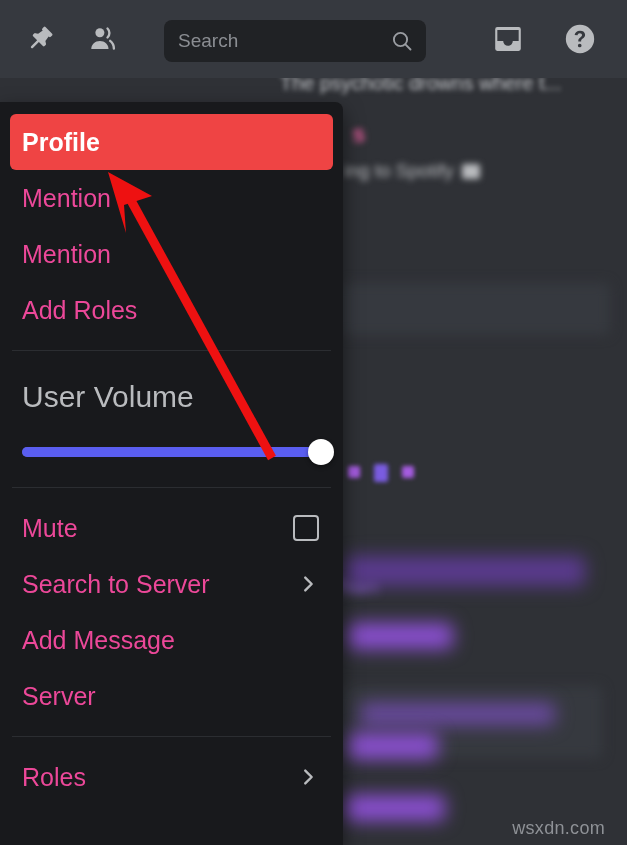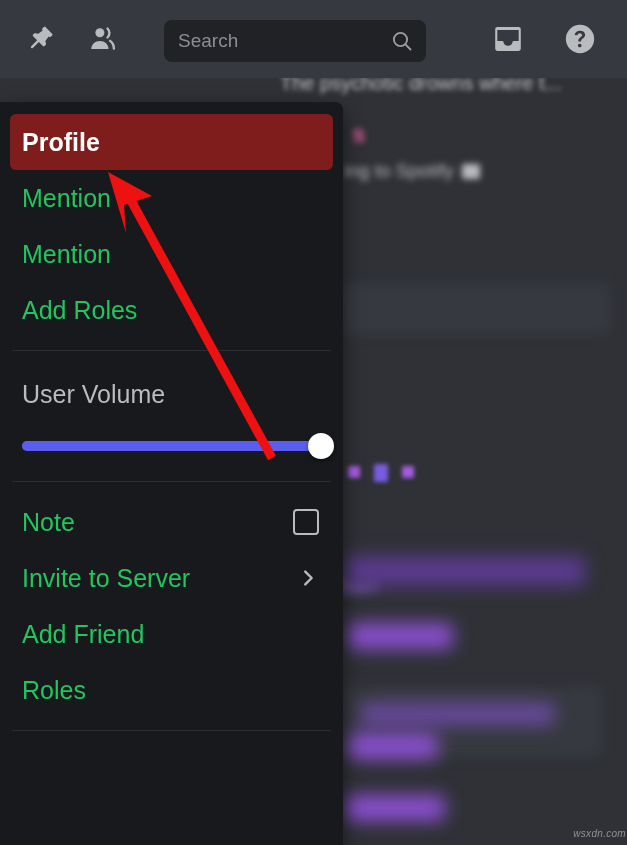--- a/index.html
+++ b/index.html
@@ -170,21 +170,21 @@
   }
   .menu-item {
     position: relative;
     height: 56px;
     margin: 0 10px;
     border-radius: 6px;
     display: flex;
     align-items: center;
     padding: 0 14px 0 12px;
     box-sizing: border-box;
-    color: #22c55e;
+    color: #ec4899;
     font-size: 25px;
     cursor: pointer;
     user-select: none;
   }
   .menu-item .label { flex: 1; line-height: 1; }
   .menu-item.selected {
     background: #4e51cf;
     color: #ffffff;
     font-weight: bold;
   }
@@ -202,21 +202,21 @@
     width: 26px; height: 26px;
     border: 2px solid #b9bbbe;
     border-radius: 4px;
     box-sizing: border-box;
   }
 
   
   #volume-section { padding: 6px 0 4px 0; }
   #volume-label {
     color: #b9bbbe;
-    font-size: 25px;
+    font-size: 30px;
     padding: 10px 22px 0 22px;
     line-height: 1.2;
   }
   #slider-wrap {
     position: relative;
     margin: 26px 22px 8px 22px;
     height: 22px;
   }
   #slider-track {
     position: absolute;
@@ -247,28 +247,27 @@
   #annotation-arrow {
     position: absolute;
     inset: 0;
     pointer-events: none;
     z-index: 40;
   }
 
   
   #watermark {
     position: absolute;
-    right: 1px;
+    right: 22px;
     bottom: 6px;
     color: #8e9196;
-    font-size: 10px;
+    font-size: 18px;
     z-index: 45;
     font-family: "Liberation Sans", sans-serif;
     letter-spacing: .3px;
-    font-style: italic;
   }
 </style>
 </head>
 <body>
 
 <div id="app">
 
   <div id="content">
     <div id="member-panel">
 
@@ -340,21 +339,21 @@
         <svg width="34" height="34" viewBox="0 0 24 24" fill="currentColor">
           <circle cx="12" cy="12" r="10"></circle>
           <path d="M12 6.1c-2.1 0-3.5 1.2-3.8 3l2 .3c.2-.9.8-1.5 1.7-1.5.9 0 1.5.5 1.5 1.3 0 .7-.4 1.1-1.2 1.7-1 .7-1.4 1.3-1.4 2.4v.5h2v-.4c0-.7.3-1.1 1.2-1.7 1.1-.8 1.6-1.5 1.6-2.7 0-1.8-1.4-2.9-3.6-2.9zm-.2 9.2a1.3 1.3 0 1 0 0 2.6 1.3 1.3 0 0 0 0-2.6z" fill="#36393f"></path>
         </svg>
       </div>
     </div>
   </div>
 
   <div id="context-menu">
 
-    <div class="menu-item selected" style="background: #7f1d1d;">
+    <div class="menu-item selected" style="background: #ef4444;">
       <span class="label">Profile</span>
     </div>
 
     <div class="menu-item">
       <span class="label">Mention</span>
     </div>
 
     <div class="menu-item">
       <span class="label">Mention</span>
     </div>
@@ -370,43 +369,51 @@
       <div id="slider-wrap">
         <div id="slider-track"></div>
         <div id="slider-fill" style="width: 100%;"></div>
         <div id="slider-thumb" style="left: 100%;"></div>
       </div>
     </div>
 
     <div class="menu-sep"></div>
 
     <div class="menu-item">
-      <span class="label">Note</span>
+      <span class="label">Mute</span>
       <span class="checkbox"></span>
     </div>
 
     <div class="menu-item">
-      <span class="label">Invite to Server</span>
+      <span class="label">Search to Server</span>
       <span class="chev">
         <svg width="22" height="22" viewBox="0 0 24 24" fill="none" stroke="currentColor" stroke-width="2.6" stroke-linecap="round" stroke-linejoin="round">
           <polyline points="9,5 16,12 9,19"></polyline>
         </svg>
       </span>
     </div>
 
     <div class="menu-item">
-      <span class="label">Add Friend</span>
-    </div>
+      <span class="label">Add Message</span>
+    </div>
+
+    <div class="menu-item">
+      <span class="label">Server</span>
+    </div>
+
+    <div class="menu-sep"></div>
 
     <div class="menu-item">
       <span class="label">Roles</span>
-    </div>
-
-    <div class="menu-sep"></div>
-
+      <span class="chev">
+        <svg width="22" height="22" viewBox="0 0 24 24" fill="none" stroke="currentColor" stroke-width="2.6" stroke-linecap="round" stroke-linejoin="round">
+          <polyline points="9,5 16,12 9,19"></polyline>
+        </svg>
+      </span>
+    </div>
   </div>
 
   <svg id="annotation-arrow" width="627" height="845">
     <g id="arrow-group">
       <line id="arrow-shaft" x1="272" y1="458" x2="128" y2="195" stroke="#ee1111" stroke-width="9" stroke-linecap="butt"></line>
       <polygon id="arrow-head" points="108,172 152,196 124,205 126,233" fill="#ee1111"></polygon>
     </g>
   </svg>
 
   <div id="watermark">wsxdn.com</div>

